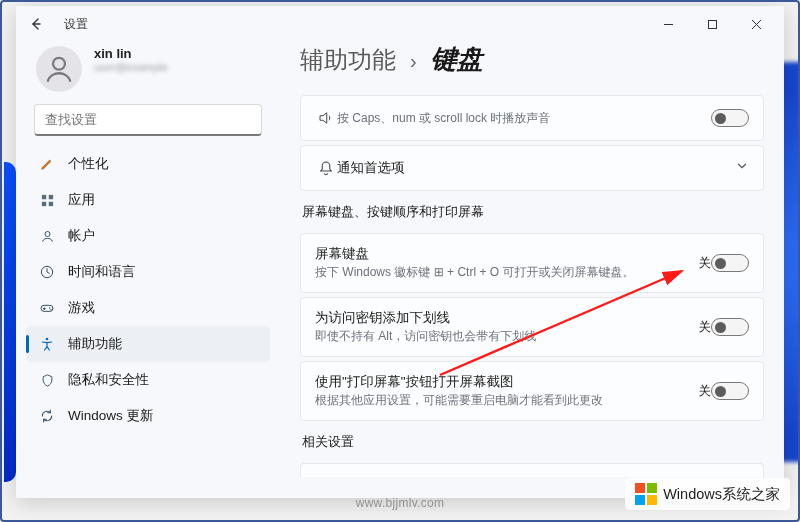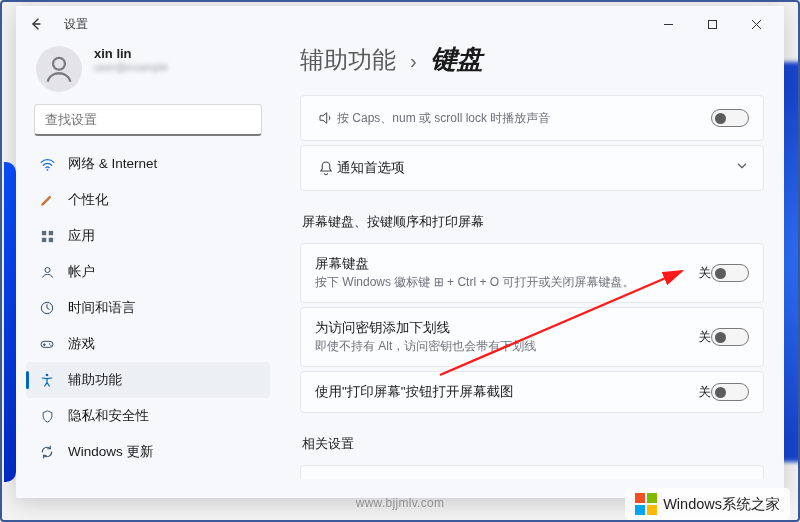--- a/index.html
+++ b/index.html
@@ -50,26 +50,26 @@
     .card-row { display: flex; align-items: center; padding: 11px 14px; }
     .card-icon { width: 22px; height: 22px; display: flex; align-items: center; justify-content: center; color: #3a3a3a; flex: 0 0 22px; }
     .card-text { flex: 1; }
     .card-title { font-size: 13.5px; color: #1a1a1a; line-height: 1.35; }
     .card-sub { font-size: 12px; color: #6c717a; line-height: 1.4; margin-top: 1px; }
     .toggle-state { font-size: 12.5px; color: #1a1a1a; }
     .toggle { width: 38px; height: 18px; border: 1px solid #7a7a7a; border-radius: 10px; position: relative; background: #f5f5f5; }
     .toggle::after { content: ""; position: absolute; width: 11px; height: 11px; background: #5c5c5c; border-radius: 50%; top: 2.5px; left: 3px; }
     .chevron { color: #5a5a5a; }
 
-    .section-label { font-size: 13px; color: #1a1a1a; margin: 22px 0 12px 2px; font-weight: 500; }
+    .section-label { font-size: 13px; color: #1a1a1a; margin: 12px 0 12px 2px; font-weight: 500; }
 
     .arrow-overlay { position: absolute; pointer-events: none; z-index: 5; }
 
     .wm-wrap { position: absolute; bottom: 10px; left: 50%; transform: translateX(-50%); font-size: 12px; color: rgba(80,80,80,.55); z-index: 6; letter-spacing: .3px; }
-    .brand-logo { position: absolute; right: 8px; bottom: 0; z-index: 7; display: flex; align-items: center; gap: 6px; background: rgba(255,255,255,.85); padding: 5px 10px; border-radius: 4px; }
+    .brand-logo { position: absolute; right: 8px; bottom: 10px; z-index: 7; display: flex; align-items: center; gap: 6px; background: rgba(255,255,255,.85); padding: 5px 10px; border-radius: 4px; }
     .brand-text { font-size: 14.5px; color: #222; font-weight: 500; }
     .win4 { width: 22px; height: 22px; display: grid; grid-template: 1fr 1fr / 1fr 1fr; gap: 2px; }
     .win4 span:nth-child(1){background:#f25022}.win4 span:nth-child(2){background:#7fba00}.win4 span:nth-child(3){background:#00a4ef}.win4 span:nth-child(4){background:#ffb900}
   </style>
 </head>
 <body>
 
 <div class="outer-frame">
   <div class="bg-curve"></div>
   <div class="left-strip"></div>
@@ -124,29 +124,20 @@
             <svg width="15" height="15" viewBox="0 0 16 16">
                 <circle cx="7" cy="7" r="5" stroke="#555" stroke-width="1.3" fill="none"></circle>
                 <path d="M11 11l3.2 3.2" stroke="#555" stroke-width="1.3"></path>
               </svg>
           </div>
         </div>
 
         <div class="nav-scroll">
           <div class="nav-item">
             <span class="nav-icon">
-                <svg width="17" height="17" viewBox="0 0 24 24">
-                  <path d="M3 9c5-5 13-5 18 0M6 13c3.3-3.3 8.7-3.3 12 0M9.5 16.5c1.4-1.4 3.6-1.4 5 0" stroke="#1e6fd9" stroke-width="1.8" fill="none" stroke-linecap="round"></path>
-                  <circle cx="12" cy="19.5" r="1.3" fill="#1e6fd9"></circle>
-                </svg>
-              </span>
-            <span>网络 &amp; Internet</span>
-          </div>
-          <div class="nav-item">
-            <span class="nav-icon">
                 <svg width="16" height="16" viewBox="0 0 24 24">
                   <path d="M4 20l3-1 11-11-2-2L5 17z" fill="#d77a2b" stroke="#8a4a10" stroke-width=".8"></path>
                 </svg>
               </span>
             <span>个性化</span>
           </div>
           <div class="nav-item">
             <span class="nav-icon">
                 <svg width="15" height="15" viewBox="0 0 24 24">
                   <rect x="3" y="3" width="7" height="7" fill="#5a6b7a"></rect>
@@ -276,20 +267,21 @@
             </div>
             <span class="toggle-state">关</span>
             <div class="toggle"></div>
           </div>
         </div>
 
         <div class="card">
           <div class="card-row">
             <div class="card-text">
               <div class="card-title">使用"打印屏幕"按钮打开屏幕截图</div>
+              <div class="card-sub">根据其他应用设置，可能需要重启电脑才能看到此更改</div>
             </div>
             <span class="toggle-state">关</span>
             <div class="toggle"></div>
           </div>
         </div>
 
         <div class="section-label">相关设置</div>
         <div class="card" style="height:14px; border-bottom:none; border-radius:4px 4px 0 0;"></div>
 
         <svg class="arrow-overlay" style="left:150px; top:215px;" width="270" height="130">

